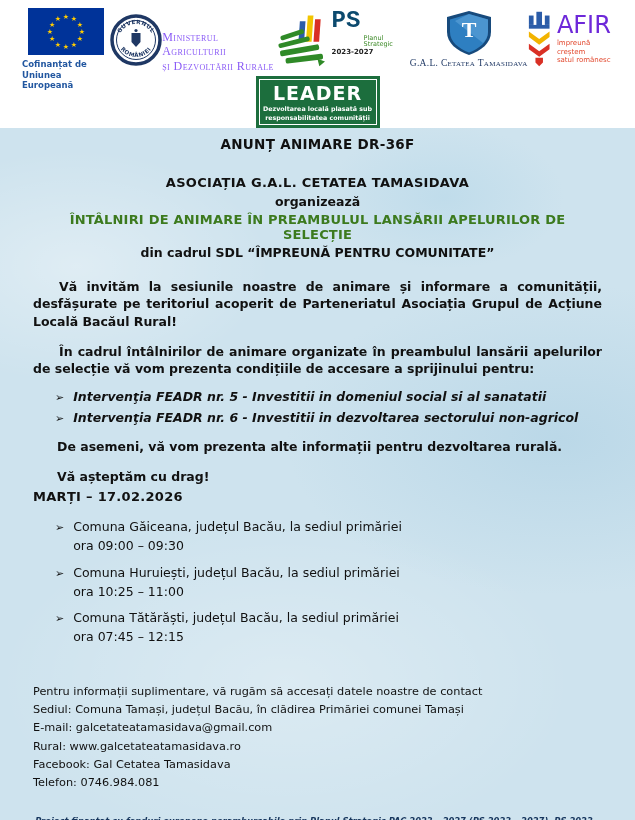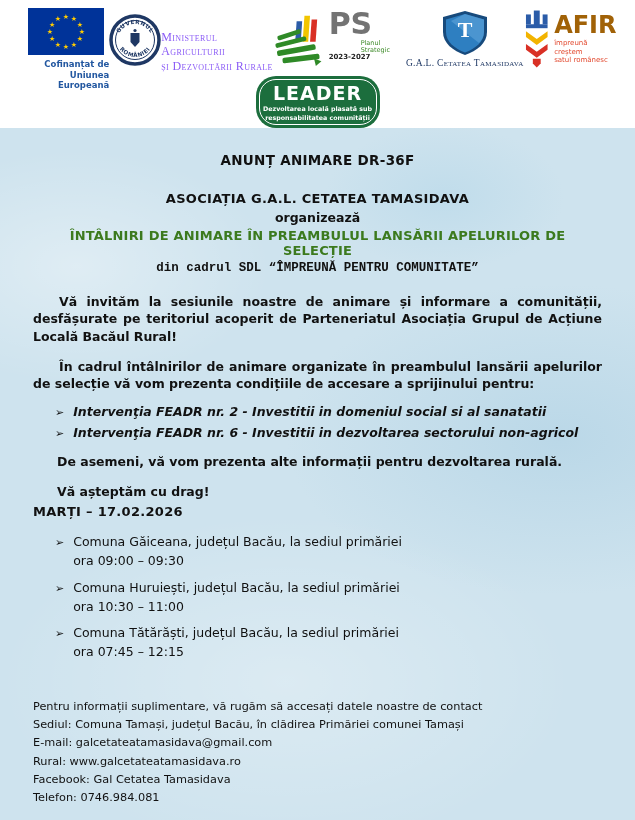--- a/index.html
+++ b/index.html
@@ -12,70 +12,69 @@
   .page { width:635px; height:820px; overflow:hidden; position:relative; background:#fff; }
 
   
   .logos-bar {
     height:76px; background:#fff;
     display:flex; align-items:flex-start; justify-content:space-between;
     padding:8px 18px 0 22px;
   }
   .logo { display:flex; flex-direction:column; align-items:center; }
   .eu-caption {
-    margin-top:4px; text-align:right; color:#2257a0; font-weight:bold;
+    margin-top:4px; text-align:left; color:#2257a0; font-weight:bold;
     font-size:8.5px; line-height:1.25;
   }
   .ministry-text {
     margin-top:22px; color:#8b5cf6; font-family:"Liberation Serif", serif;
     font-variant:small-caps; font-size:12px; line-height:1.2; letter-spacing:.4px;
     text-align:left;
   }
   .ps-logo { flex-direction:row; align-items:flex-start; gap:5px; margin-top:2px; }
   .ps-text { display:flex; flex-direction:column; line-height:1; }
-  .ps-abbr { color:#737373; font-size:30px; font-weight:bold; line-height:.9; }
+  .ps-abbr { color:#0c4a6e; font-size:24px; font-weight:bold; line-height:.9;font-family:Liberation Mono, monospace; }
   .ps-line1 { color:#3d8a28; font-size:6.5px; margin-top:3px;padding-left:32px; }
   .ps-line2 { color:#222; font-size:7px; font-weight:bold; margin-top:1px; }
   .gal-logo { margin-top:2px; }
   .gal-caption {
     margin-top:2px; color:#1f3864; font-family:"Liberation Serif", serif;
     font-variant:small-caps; font-size:9.5px; letter-spacing:.3px; white-space:nowrap;
   }
   .afir-logo { flex-direction:row; align-items:center; gap:5px; margin-top:2px; }
   .afir-text { display:flex; flex-direction:column; }
-  .afir-abbr { color:#a16207; font-size:24px; font-weight:bold; line-height:1; }
+  .afir-abbr { color:#6d28d9; font-size:24px; font-weight:normal; line-height:1; }
   .afir-tagline { color:#e2492f; font-size:7px; line-height:1.2; margin-top:2px; }
 
   .leader-wrap { height:52px; background:#fff; display:flex; justify-content:center; }
   .leader-box {
     width:124px; height:52px; background:#1c6e3d; color:#fff;
     outline:1px solid #fff; outline-offset:-4px;
     display:flex; flex-direction:column; align-items:center; justify-content:center;
     padding-top:2px;
-    border-radius:20px;
   }
   .leader-title { font-size:19px; font-weight:bold; letter-spacing:1px; line-height:1; }
   .leader-sub { font-size:6.3px; font-weight:bold; line-height:1.35; text-align:center; margin-top:2px; }
 
   
   .content {
-    height:692px; padding:16px 33px; overflow:hidden;
+    height:692px; padding:0 33px; overflow:hidden;
     background-color:#cee3ee;
     background-image:
       radial-gradient(ellipse 300px 180px at 12% 20%, rgba(255,255,255,.35), transparent 65%),
       radial-gradient(ellipse 420px 240px at 88% 45%, rgba(150,195,220,.35), transparent 65%),
       radial-gradient(ellipse 480px 280px at 45% 80%, rgba(255,255,255,.28), transparent 60%),
       radial-gradient(ellipse 200px 120px at 70% 10%, rgba(160,205,228,.3), transparent 60%);
   }
   .t-center { text-align:center; }
   .doc-title { margin-top:8px; font-size:13.5px; font-weight:bold; letter-spacing:.3px; }
   .org-name  { margin-top:23px; font-size:13px; font-weight:bold; letter-spacing:.3px; }
   .organizes { margin-top:4px; font-size:12.5px; font-weight:bold; }
   .headline-green { margin-top:3px; font-size:13px; font-weight:bold; color:#3c7a1e; letter-spacing:.2px; }
-  .headline-sub { margin-top:3px; font-size:12.5px; font-weight:bold;font-family:Liberation Mono, monospace; }
+  .headline-sub { margin-top:3px; font-size:12.5px; font-weight:bold; }
 
   .para { font-size:12.5px; font-weight:bold; line-height:1.38; text-align:justify; text-indent:26px; }
   .para1 { margin-top:18px; }
   .para2 { margin-top:13px; }
 
   .interventions { margin-top:12px; list-style:none; }
   .interventions .item {
     display:flex; align-items:baseline; gap:9px;
     font-style:italic; font-weight:bold; font-size:12.5px;
     padding-left:22px; margin-bottom:6px;
@@ -230,21 +229,21 @@
     <div class="organizes t-center">organizează</div>
     <div class="headline-green t-center">ÎNTÂLNIRI DE ANIMARE ÎN PREAMBULUL LANSĂRII APELURILOR DE SELECȚIE</div>
     <div class="headline-sub t-center">din cadrul SDL “ÎMPREUNĂ PENTRU COMUNITATE”</div>
 
     <p class="para para1">Vă invităm la sesiunile noastre de animare și informare a comunității, desfășurate pe teritoriul acoperit de Parteneriatul Asociația Grupul de Acțiune Locală Bacăul Rural!</p>
     <p class="para para2">În cadrul întâlnirilor de animare organizate în preambulul lansării apelurilor de selecție vă vom prezenta condițiile de accesare a sprijinului pentru:</p>
 
     <ul class="interventions">
       <li class="item">
         <span class="bullet-glyph">➢</span>
-        <span>Intervenţia FEADR nr. 2 - Investitii in domeniul social si al sanatatii</span>
+        <span>Intervenţia FEADR nr. 5 - Investitii in domeniul social si al sanatatii</span>
       </li>
       <li class="item">
         <span class="bullet-glyph">➢</span>
         <span>Intervenţia FEADR nr. 6 - Investitii in dezvoltarea sectorului non-agricol</span>
       </li>
     </ul>
 
     <p class="para-plain para3">De asemeni, vă vom prezenta alte informații pentru dezvoltarea rurală.</p>
     <p class="para-plain para4">Vă așteptăm cu drag!</p>
 
@@ -255,21 +254,21 @@
         <span class="bullet-glyph">➢</span>
         <div class="sched-text">
           <div>Comuna Găiceana, județul Bacău, la sediul primăriei</div>
           <div>ora 09:00 – 09:30</div>
         </div>
       </div>
       <div class="sched-item">
         <span class="bullet-glyph">➢</span>
         <div class="sched-text">
           <div>Comuna Huruiești, județul Bacău, la sediul primăriei</div>
-          <div>ora 10:30 – 11:00</div>
+          <div>ora 10:25 – 11:00</div>
         </div>
       </div>
       <div class="sched-item">
         <span class="bullet-glyph">➢</span>
         <div class="sched-text">
           <div>Comuna Tătărăști, județul Bacău, la sediul primăriei</div>
           <div>ora 07:45 – 12:15</div>
         </div>
       </div>
     </div>

